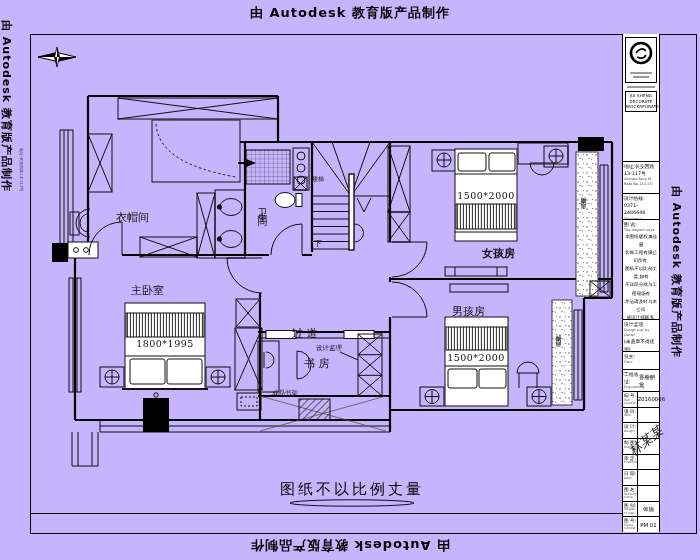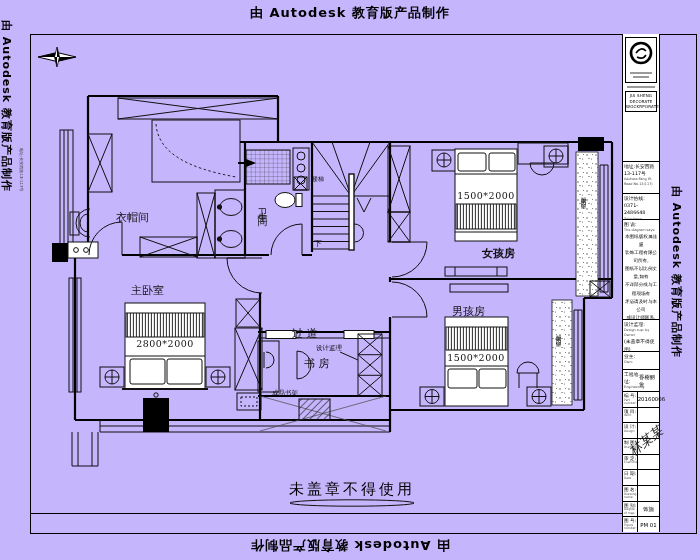--- a/index.html
+++ b/index.html
@@ -276,33 +276,33 @@
   </svg>
 
   <div class="lbl" style="left:116px;top:210px;width:60px;">衣帽间</div>
   <div class="vlbl" style="left:255px;top:200px;font-size:10px;letter-spacing:4px;">卫生间</div>
   <div class="lbl" style="left:131px;top:283px;width:60px;">主卧室</div>
   <div class="lbl" style="left:292px;top:290px;width:60px;margin-top:36px;">过 道</div>
   <div class="lbl" style="left:304px;top:356px;width:60px;">书 房</div>
   <div class="lbl" style="left:482px;top:246px;width:60px;font-weight:bold;">女孩房</div>
   <div class="lbl" style="left:452px;top:304px;width:60px;">男孩房</div>
 
-  <div class="dim" style="left:125px;top:338px;width:80px;">2800*2000</div>
+  <div class="dim" style="left:125px;top:338px;width:80px;">1800*1995</div>
   <div class="dim" style="left:446px;top:190px;width:80px;">1500*2000</div>
   <div class="dim" style="left:436px;top:352px;width:80px;">1500*2000</div>
 
   <div class="tinynote" style="left:314px;top:238px;font-size:8px;">下</div>
   <div class="tinynote" style="left:312px;top:175px;font-size:6px;">楼梯</div>
 
   <div class="tinynote" style="left:316px;top:344px;">设计监理</div>
   <div class="tinynote" style="left:272px;top:389px;">成品书架</div>
   <div class="vlbl" style="left:581px;top:192px;font-size:5.5px;letter-spacing:2px;">塑钢门窗</div>
   <div class="vlbl" style="left:556px;top:330px;font-size:5.5px;letter-spacing:2px;">塑钢门窗</div>
 
-  <div class="caption">未盖章不得使用</div>
+  <div class="caption">图纸不以比例丈量</div>
 
   <div class="tb">
     <div class="sec" style="height:128px;">
       <div class="logoin">
         <svg width="26" height="26" style="position:static;display:inline-block;">
           <circle cx="13" cy="13" r="10" fill="none" stroke="#000" stroke-width="2.6"></circle>
           <path d="M8,13 q5,-7 10,-2 M9,17 q6,3 9,-2" stroke="#000" stroke-width="1.6" fill="none"></path>
         </svg>
         <div class="bar"></div>
         <div class="bar" style="margin:2px 7px;"></div>

